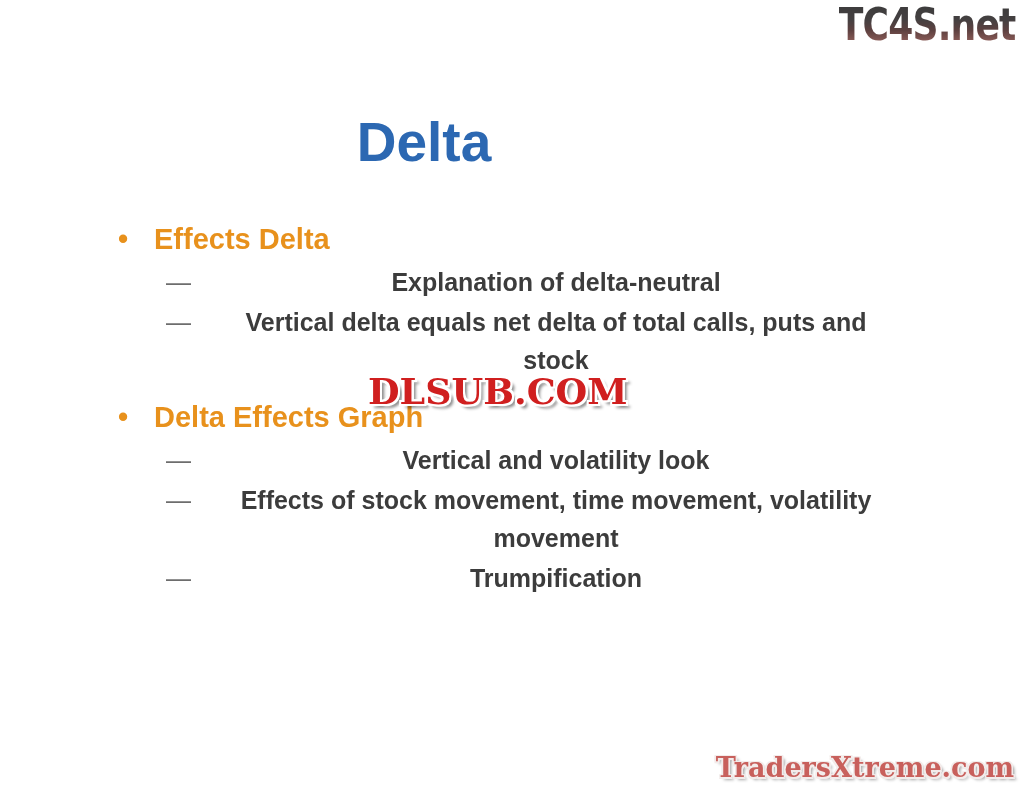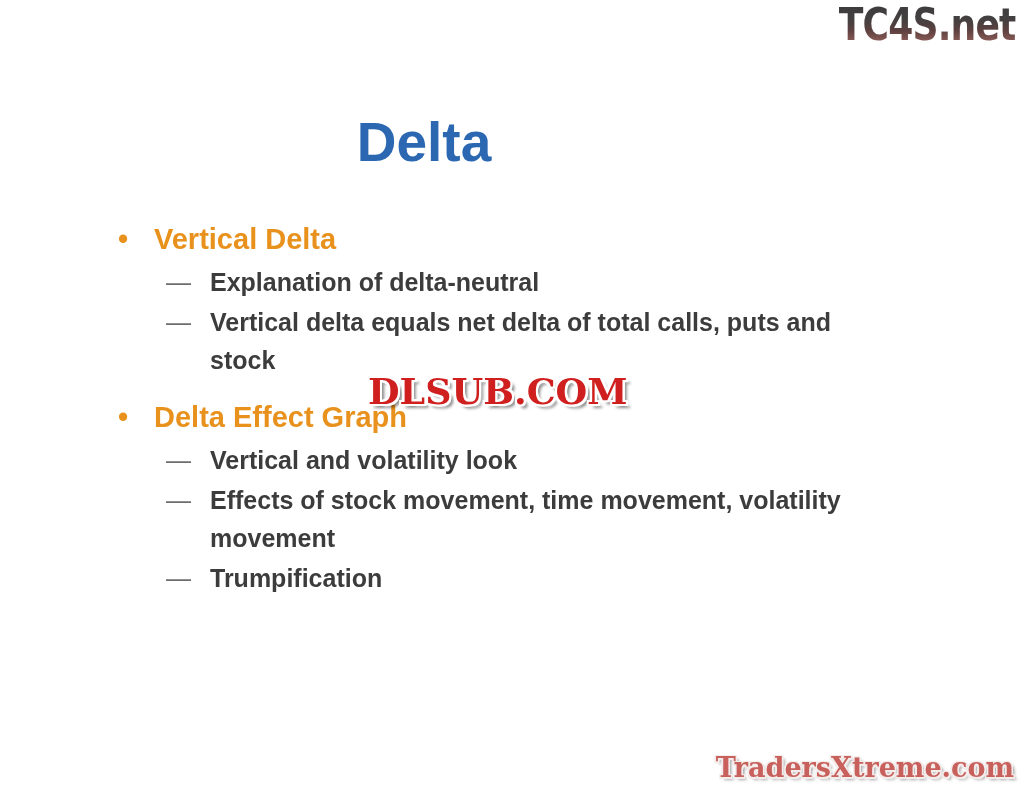--- a/index.html
+++ b/index.html
@@ -100,21 +100,21 @@
   }
   .lvl2 .dash {
     position: absolute;
     left: 54px;
     top: 0;
     color: #6d6d6d;
     font-size: 25px;
     line-height: 38px;
     font-weight: normal;
   }
-  .lvl2 .txt { display: block; }
+  .lvl2 .txt { display: block; text-align: center; }
 
   .grp-gap { height: 16px; }
 
   
   .wm-mid {
     position: absolute;
     left: 368px;
     top: 374px;
     font-family: "DejaVu Serif", serif;
     font-weight: bold;
@@ -165,38 +165,38 @@
 <div class="slide">
 
   <div class="wm-top">TC4S.net</div>
 
   <div class="title">Delta</div>
 
   <div class="body">
 
     <div class="lvl1">
       <span class="dot">•</span>
-      <span>Vertical Delta</span>
+      <span>Effects Delta</span>
     </div>
 
     <div class="lvl2">
       <span class="dash">—</span>
       <span class="txt">Explanation of delta-neutral</span>
     </div>
 
     <div class="lvl2">
       <span class="dash">—</span>
       <span class="txt">Vertical delta equals net delta of total calls, puts and stock</span>
     </div>
 
     <div class="grp-gap"></div>
 
     <div class="lvl1">
       <span class="dot">•</span>
-      <span>Delta Effect Graph</span>
+      <span>Delta Effects Graph</span>
     </div>
 
     <div class="lvl2">
       <span class="dash">—</span>
       <span class="txt">Vertical and volatility look</span>
     </div>
 
     <div class="lvl2">
       <span class="dash">—</span>
       <span class="txt">Effects of stock movement, time movement, volatility movement</span>

